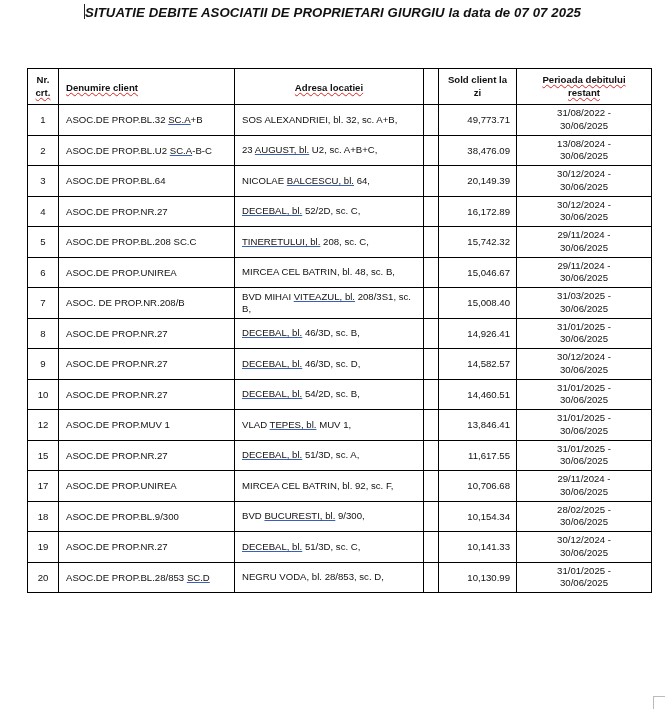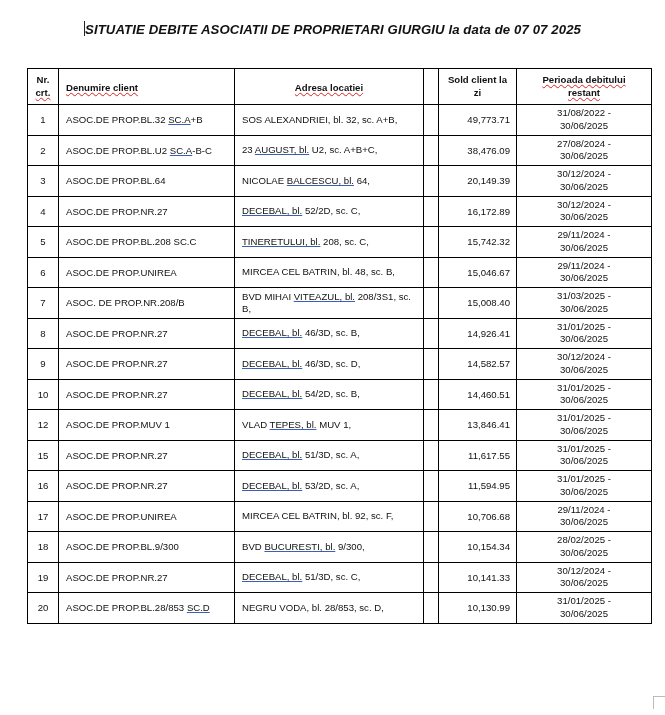--- a/index.html
+++ b/index.html
@@ -2,21 +2,21 @@
 <html><head>
 <meta charset="utf-8">
 <style>
   html, body { margin: 0; padding: 0; background: #ffffff; }
   body {
     width: 665px; height: 715px; position: relative; overflow: hidden;
     font-family: "Liberation Sans", "DejaVu Sans", sans-serif;
     color: #111;
   }
   .title {
-    position: absolute; left: 0; right: 0; top: 21px;
+    position: absolute; left: 0; right: 0; top: 4px;
     text-align: center;
     font-size: 13.2px; font-style: italic; font-weight: bold;
     letter-spacing: 0.1px;
   }
   .title .cursor {
     display: inline-block; width: 1px; height: 15px; background: #222;
     vertical-align: -2px; margin-right: 0px;
   }
   table {
     position: absolute; left: 27px; top: 68px;
@@ -96,21 +96,21 @@
         <td></td>
         <td class="sold">49,773.71</td>
         <td class="per"><span>31/08/2022 -</span><br><span>30/06/2025</span></td>
       </tr>
       <tr>
         <td class="nr">2</td>
         <td class="name">ASOC.DE PROP.BL.U2 <span class="ul-both">SC.A</span>-B-C</td>
         <td class="addr">23 <span class="ul-both">AUGUST,  bl.</span> U2,  sc. A+B+C,</td>
         <td></td>
         <td class="sold">38,476.09</td>
-        <td class="per"><span>27/08/2024 -</span><br><span>30/06/2025</span></td>
+        <td class="per"><span>13/08/2024 -</span><br><span>30/06/2025</span></td>
       </tr>
       <tr>
         <td class="nr">3</td>
         <td class="name">ASOC.DE PROP.BL.64</td>
         <td class="addr">NICOLAE <span class="ul-both">BALCESCU,  bl.</span> 64,</td>
         <td></td>
         <td class="sold">20,149.39</td>
         <td class="per"><span>30/12/2024 -</span><br><span>30/06/2025</span></td>
       </tr>
       <tr>
@@ -179,28 +179,20 @@
       </tr>
       <tr>
         <td class="nr">15</td>
         <td class="name">ASOC.DE PROP.NR.27</td>
         <td class="addr"><span class="ul-both">DECEBAL,  bl.</span> 51/3D,  sc. A,</td>
         <td></td>
         <td class="sold">11,617.55</td>
         <td class="per"><span>31/01/2025 -</span><br><span>30/06/2025</span></td>
       </tr>
       <tr>
-        <td class="nr">16</td>
-        <td class="name">ASOC.DE PROP.NR.27</td>
-        <td class="addr"><span class="ul-both">DECEBAL,  bl.</span> 53/2D,  sc. A,</td>
-        <td></td>
-        <td class="sold">11,594.95</td>
-        <td class="per"><span>31/01/2025 -</span><br><span>30/06/2025</span></td>
-      </tr>
-      <tr>
         <td class="nr">17</td>
         <td class="name">ASOC.DE PROP.UNIREA</td>
         <td class="addr">MIRCEA CEL BATRIN,  bl. 92,  sc. F,</td>
         <td></td>
         <td class="sold">10,706.68</td>
         <td class="per"><span>29/11/2024 -</span><br><span>30/06/2025</span></td>
       </tr>
       <tr>
         <td class="nr">18</td>
         <td class="name">ASOC.DE PROP.BL.9/300</td>

